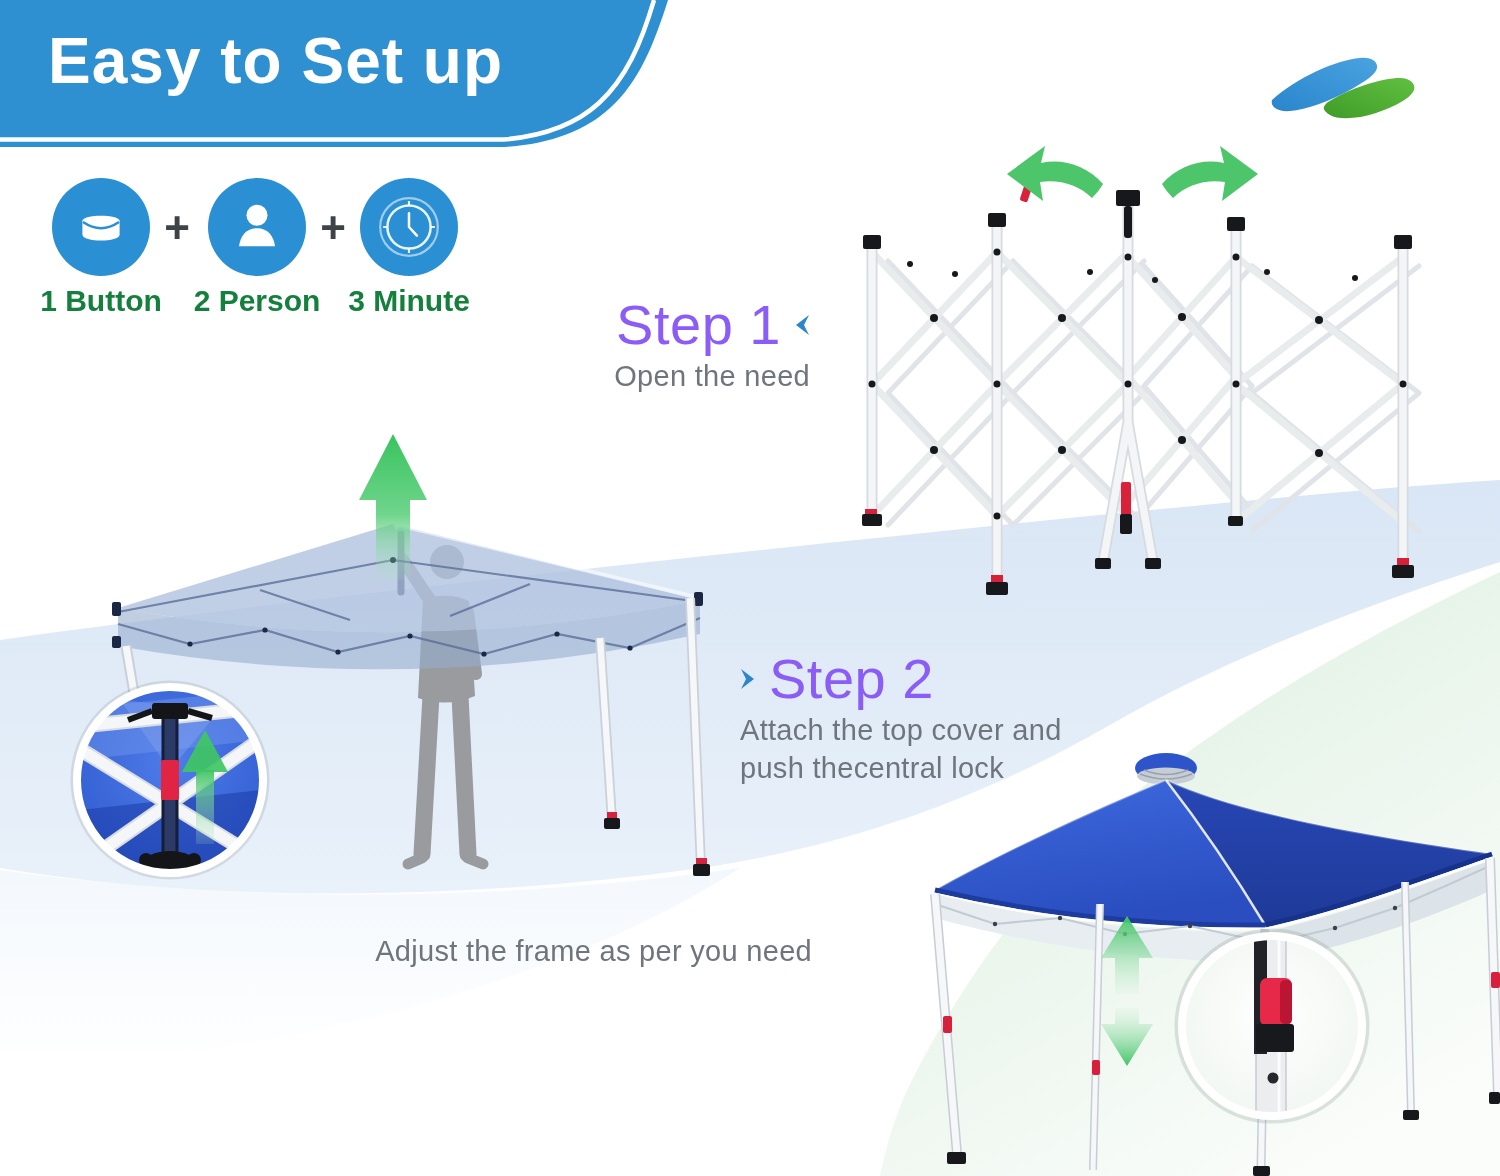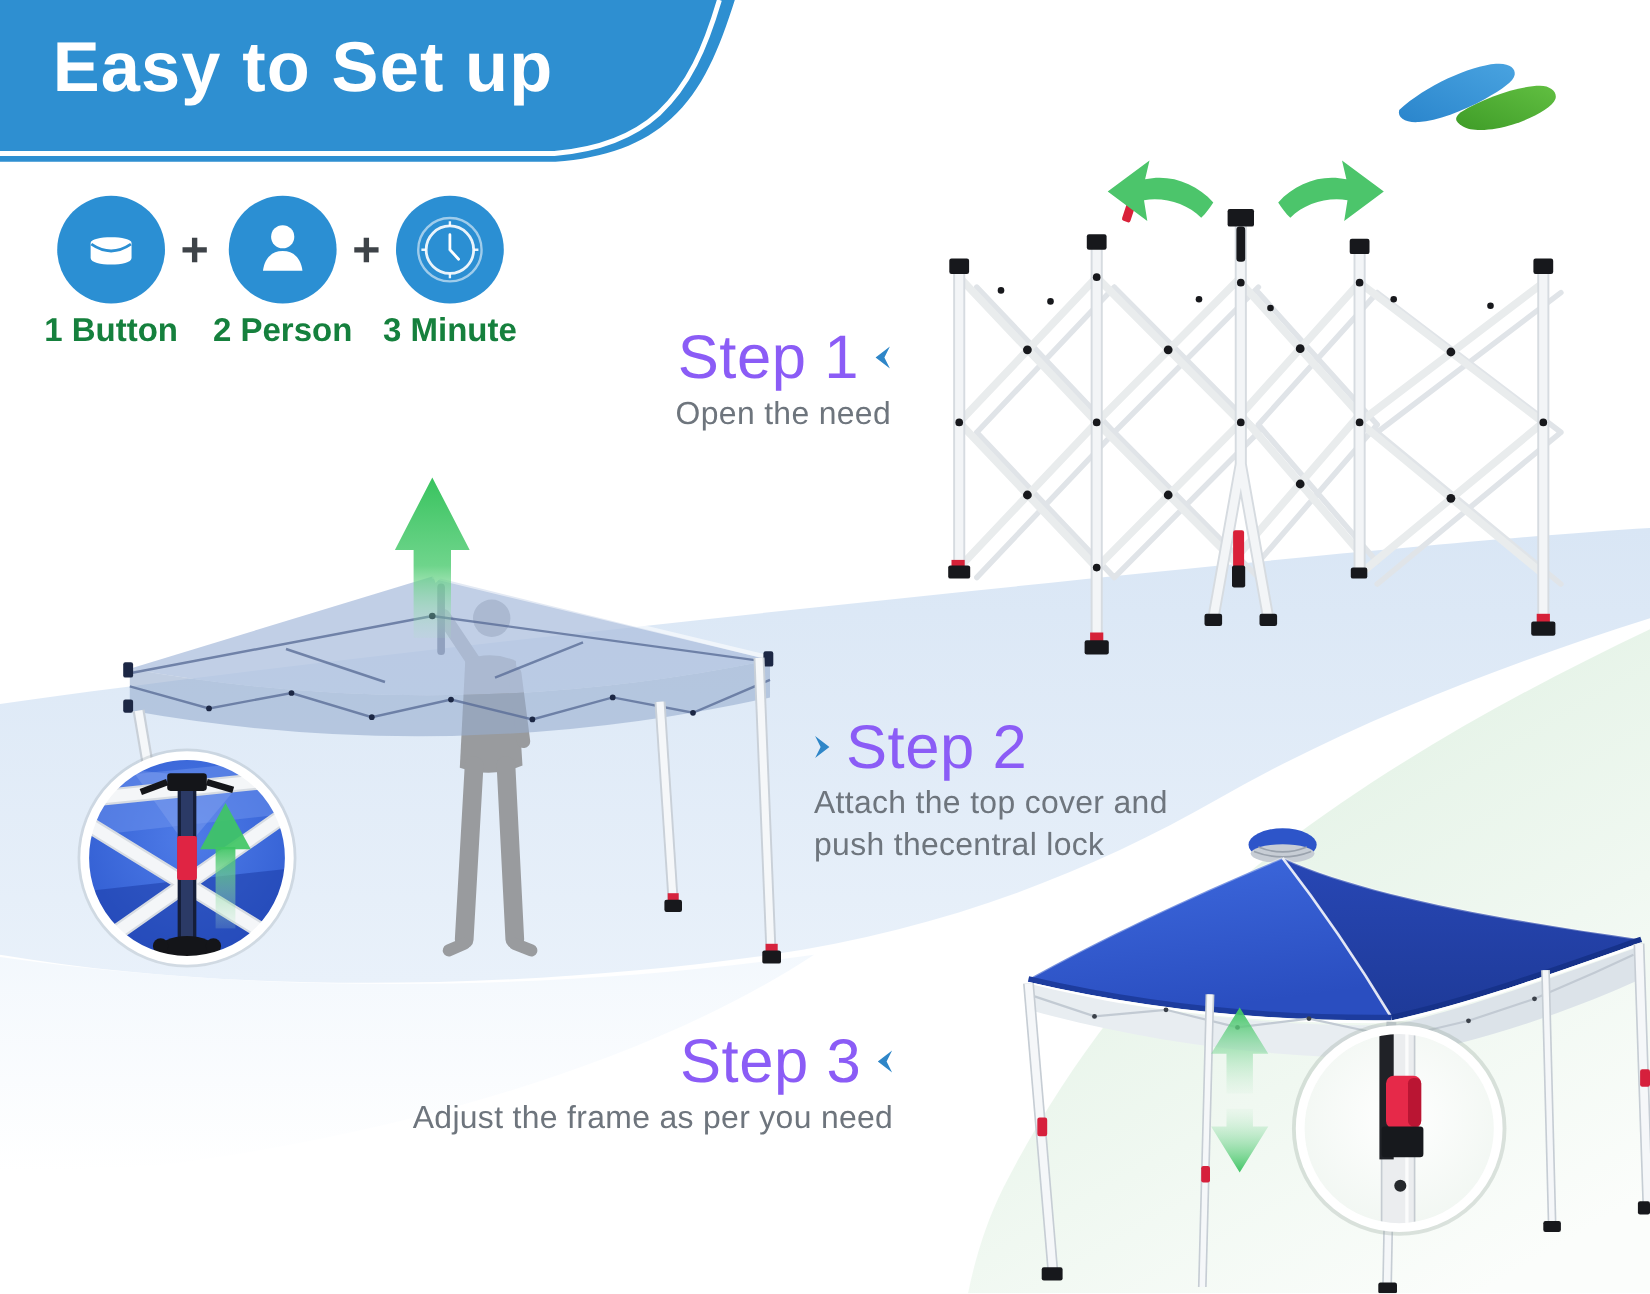--- a/index.html
+++ b/index.html
@@ -111,26 +111,20 @@
       <svg width="17" height="24" viewBox="0 0 17 24">
         <path d="M1,2 L14,12 L1,22 L6,12 Z" fill="#2e86c8"></path>
         </svg>
       <span class="step-title">Step 2</span>
     </div>
     <div class="step-sub">Attach the top cover and</div>
     <div class="step-sub">push thecentral lock</div>
   </div>
 
   <div id="step3-block" class="abs">
-    <div class="title-row">
-      <span class="step-title">Step 3</span>
-      <svg width="17" height="24" viewBox="0 0 17 24">
-        <path d="M16,2 L3,12 L16,22 L11,12 Z" fill="#2e86c8"></path>
-        </svg>
-    </div>
     <div class="step-sub">Adjust the frame as per you need</div>
   </div>
 
   <svg class="abs" width="665" height="485" viewBox="0 0 665 485" style="left:835px;top:122px;">
 
     <g transform="translate(16,9)">
       <path fill="none" stroke="#e0e4e8" stroke-width="5" stroke-linecap="round" d="M37,130L162,262M37,262L162,130M37,262L162,394M37,394L162,262M162,130L293,262M162,262L293,130M162,262L293,394M162,394L293,262M293,135L401,255M293,255L401,135M293,255L401,380M293,380L401,255M401,135L568,262M401,262L568,135M401,262L568,400M401,400L568,262"></path>
     </g>
 
     <path fill="none" stroke="#e9eced" stroke-width="7" stroke-linecap="round" d="M37,130L162,262M37,262L162,130M37,262L162,394M37,394L162,262M162,130L293,262M162,262L293,130M162,262L293,394M162,394L293,262M293,135L401,255M293,255L401,135M293,255L401,380M293,380L401,255M401,135L568,262M401,262L568,135M401,262L568,400M401,400L568,262"></path>

